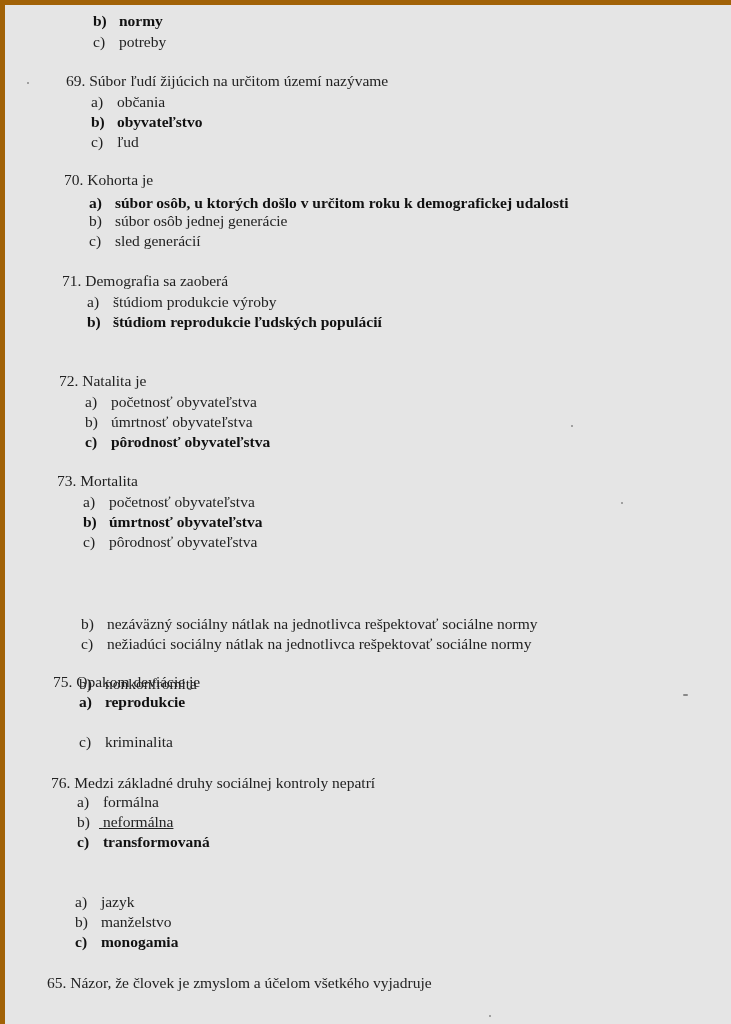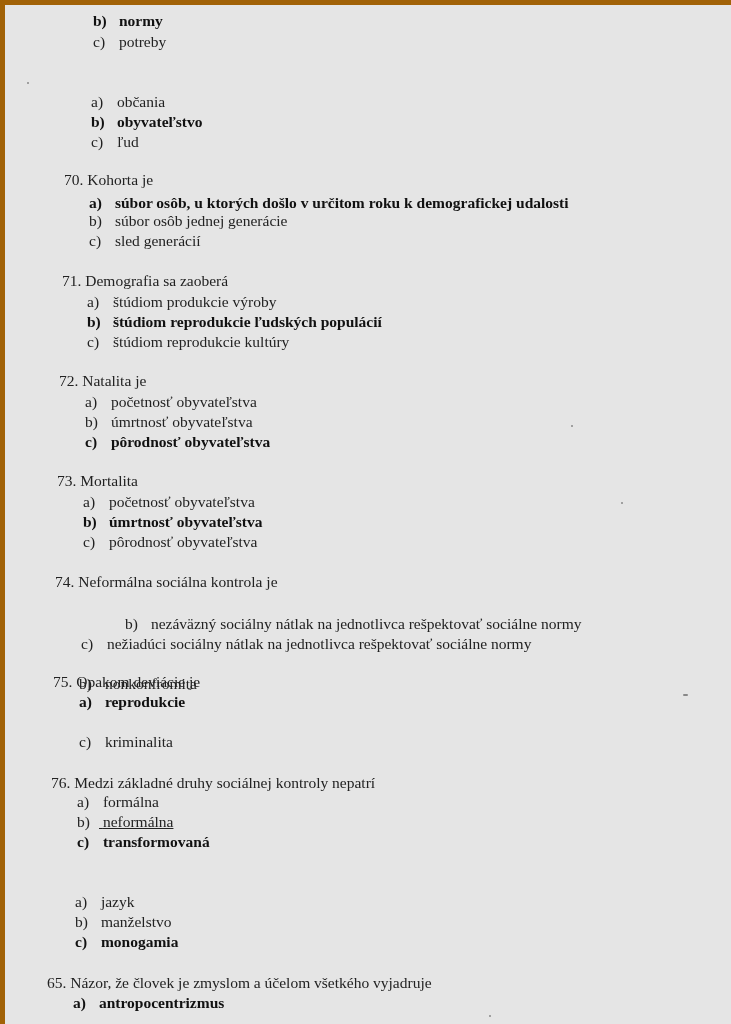--- a/index.html
+++ b/index.html
@@ -49,20 +49,24 @@
 
   <div class="line opt bold" style="left:88px; top:6px;">
     <span class="lbl">b)</span>
     <span>normy</span>
   </div>
   <div class="line opt" style="left:88px; top:27px;">
     <span class="lbl">c)</span>
     <span>potreby</span>
   </div>
 
+  <div class="line q" style="left:61px; top:66px;">
+    <span>69.</span>
+    <span>Súbor ľudí žijúcich na určitom území nazývame</span>
+  </div>
   <div class="line opt" style="left:86px; top:87px;">
     <span class="lbl">a)</span>
     <span>občania</span>
   </div>
   <div class="line opt bold" style="left:86px; top:107px;">
     <span class="lbl">b)</span>
     <span>obyvateľstvo</span>
   </div>
   <div class="line opt" style="left:86px; top:127px;">
     <span class="lbl">c)</span>
@@ -91,24 +95,20 @@
     <span>Demografia sa zaoberá</span>
   </div>
   <div class="line opt bold" style="left:82px; top:307px;">
     <span class="lbl">b)</span>
     <span>štúdiom reprodukcie ľudských populácií</span>
   </div>
   <div class="line opt" style="left:82px; top:287px;">
     <span class="lbl">a)</span>
     <span>štúdiom produkcie výroby</span>
   </div>
-  <div class="line opt" style="left:82px; top:327px;">
-    <span class="lbl">c)</span>
-    <span>štúdiom reprodukcie kultúry</span>
-  </div>
 
   <div class="line q" style="left:54px; top:366px;">
     <span>72.</span>
     <span>Natalita je</span>
   </div>
   <div class="line opt" style="left:80px; top:387px;">
     <span class="lbl">a)</span>
     <span>početnosť obyvateľstva</span>
   </div>
   <div class="line opt" style="left:80px; top:407px;">
@@ -130,25 +130,21 @@
   </div>
   <div class="line opt bold" style="left:78px; top:507px;">
     <span class="lbl">b)</span>
     <span>úmrtnosť obyvateľstva</span>
   </div>
   <div class="line opt" style="left:78px; top:527px;">
     <span class="lbl">c)</span>
     <span>pôrodnosť obyvateľstva</span>
   </div>
 
-  <div class="line q" style="left:50px; top:567px;">
-    <span>74.</span>
-    <span>Neformálna sociálna kontrola je</span>
-  </div>
-  <div class="line opt" style="left:76px; top:609px;margin-left:44px;">
+  <div class="line opt" style="left:76px; top:609px;">
     <span class="lbl">b)</span>
     <span>nezáväzný sociálny nátlak na jednotlivca rešpektovať sociálne normy</span>
   </div>
   <div class="line opt" style="left:76px; top:629px;">
     <span class="lbl">c)</span>
     <span>nežiadúci sociálny nátlak na jednotlivca rešpektovať sociálne normy</span>
   </div>
 
   <div class="line q" style="left:48px; top:667px;">
     <span>75.</span>
@@ -193,24 +189,20 @@
     <span>manželstvo</span>
   </div>
   <div class="line opt bold" style="left:70px; top:927px;">
     <span class="lbl">c)</span>
     <span>monogamia</span>
   </div>
 
   <div class="line q" style="left:42px; top:968px;">
     <span>65.</span>
     <span>Názor, že človek je zmyslom a účelom všetkého vyjadruje</span>
-  </div>
-  <div class="line opt bold" style="left:68px; top:988px;">
-    <span class="lbl">a)</span>
-    <span>antropocentrizmus</span>
   </div>
 
   <span class="speck" style="left:22px; top:77px;"></span>
   <span class="speck" style="left:566px; top:420px;"></span>
   <span class="speck" style="left:616px; top:497px;"></span>
   <span class="speck" style="left:678px; top:689px; width:5px;"></span>
   <span class="speck" style="left:484px; top:1010px;"></span>
 </div>
 
 </body></html>

